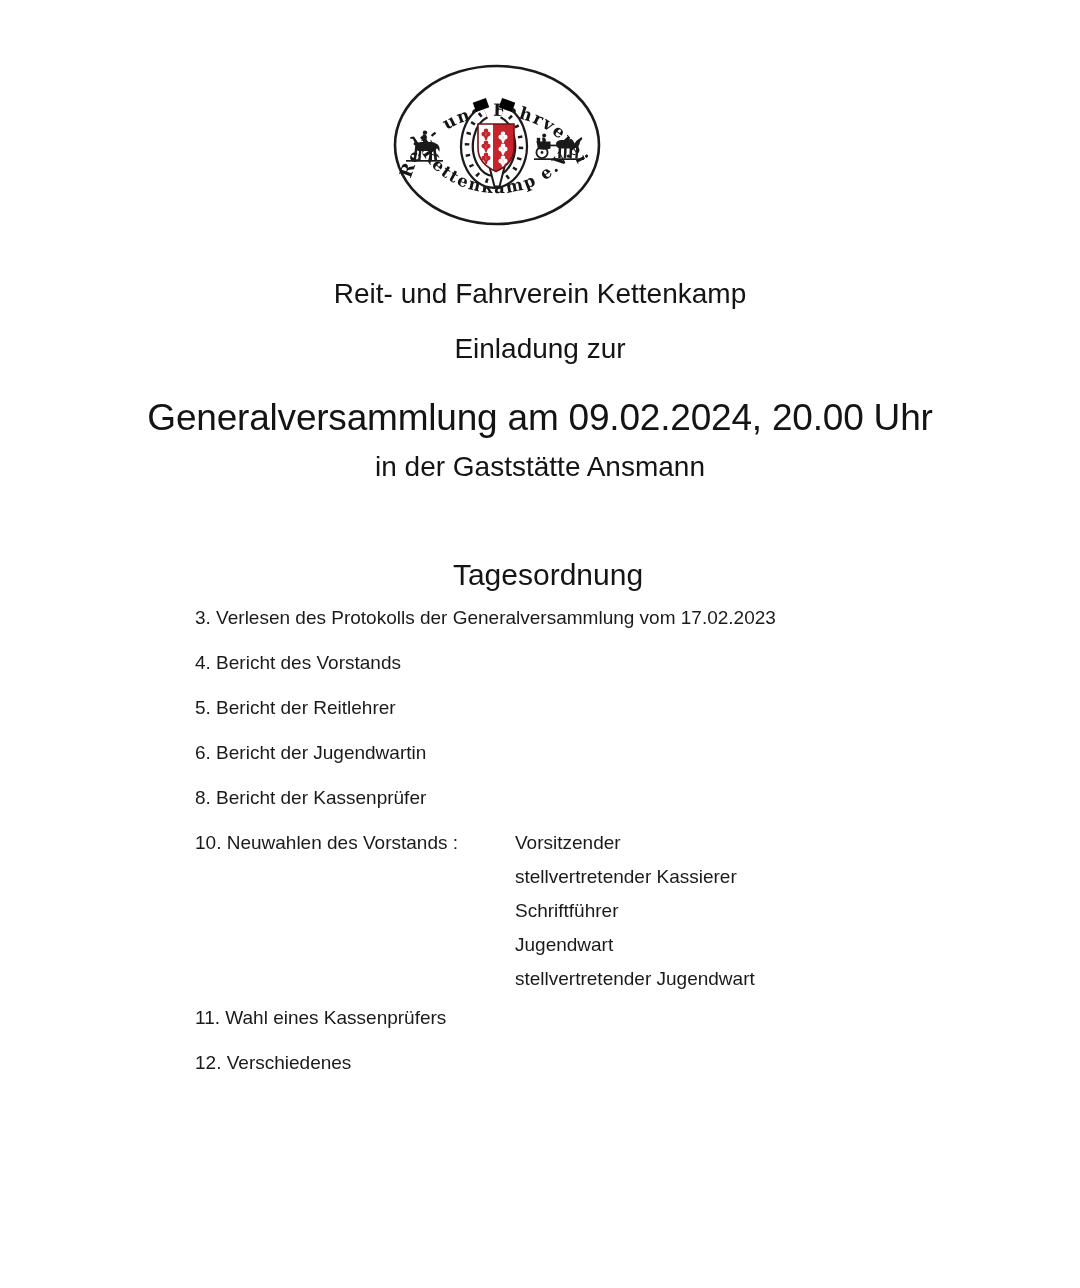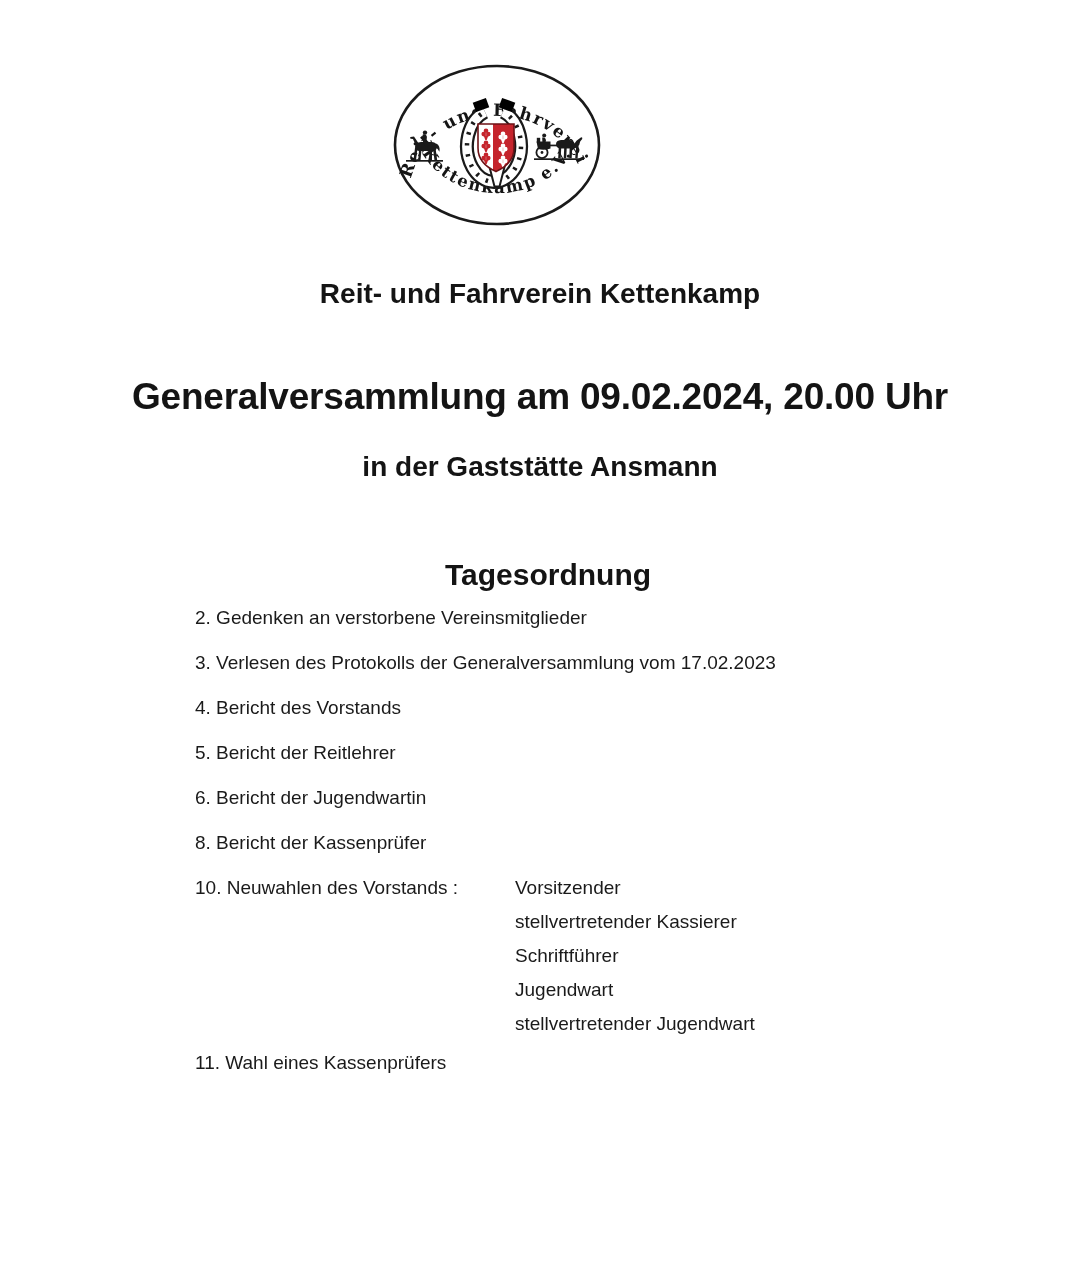--- a/index.html
+++ b/index.html
@@ -10,27 +10,27 @@
     background: #ffffff;
     font-family: "Liberation Sans", sans-serif;
     color: #161616;
     overflow: hidden;
   }
   .heading {
     position: absolute;
     left: 0;
     width: 1080px;
     text-align: center;
-    font-weight: bold;
+    font-weight: normal;
     color: #141414;
     white-space: nowrap;
   }
   .h-club     { top: 279px; font-size: 28px; line-height: 30px; }
   .h-invite   { top: 334px; font-size: 28px; line-height: 30px; }
-  .h-event    { top: 377px; font-size: 37px; line-height: 40px; letter-spacing: -0.2px; }
+  .h-event    { top: 398px; font-size: 37px; line-height: 40px; letter-spacing: -0.2px; }
   .h-venue    { top: 452px; font-size: 28px; line-height: 30px; }
   .h-agenda   { top: 563px; font-size: 30px; line-height: 24px; padding-left: 8px; }
 
   .logo-wrap {
     position: absolute;
     left: 391px;
     top: 62px;
     width: 212px;
     height: 166px;
   }
@@ -140,28 +140,26 @@
         <use href="#spot" fill="#c5242c" transform="translate(95,97)"></use>
         <use href="#spot" fill="#ffffff" transform="translate(112,76)"></use>
         <use href="#spot" fill="#ffffff" transform="translate(112,88)"></use>
         <use href="#spot" fill="#ffffff" transform="translate(112,100)"></use>
         <path d="M 87 62 H 123 V 86 Q 123 101.5 105 109.5 Q 87 101.5 87 86 Z" fill="none" stroke="#6d1216" stroke-width="1.6"></path>
       </g>
     </svg>
   </div>
 
   <div class="heading h-club">Reit- und Fahrverein Kettenkamp</div>
+  <div class="heading h-invite">Einladung zur</div>
   <div class="heading h-event">Generalversammlung am 09.02.2024, 20.00 Uhr</div>
   <div class="heading h-venue">in der Gaststätte Ansmann</div>
   <div class="heading h-agenda">Tagesordnung</div>
 
   <div class="agenda-list">
-      <div class="agenda-item">
-        <div class="agenda-left">2. Gedenken an verstorbene Vereinsmitglieder</div>
-      </div>
       <div class="agenda-item">
         <div class="agenda-left">3. Verlesen des Protokolls der Generalversammlung vom 17.02.2023</div>
       </div>
       <div class="agenda-item">
         <div class="agenda-left">4. Bericht des Vorstands</div>
       </div>
       <div class="agenda-item">
         <div class="agenda-left">5. Bericht der Reitlehrer</div>
       </div>
       <div class="agenda-item">
@@ -176,15 +174,18 @@
           <div class="agenda-role">Vorsitzender</div>
           <div class="agenda-role">stellvertretender Kassierer</div>
           <div class="agenda-role">Schriftführer</div>
           <div class="agenda-role">Jugendwart</div>
           <div class="agenda-role">stellvertretender Jugendwart</div>
         </div>
       </div>
       <div class="agenda-item">
         <div class="agenda-left">11. Wahl eines Kassenprüfers</div>
       </div>
+      <div class="agenda-item">
+        <div class="agenda-left">12. Verschiedenes</div>
+      </div>
     </div>
 
 </div>
 
 </body></html>

